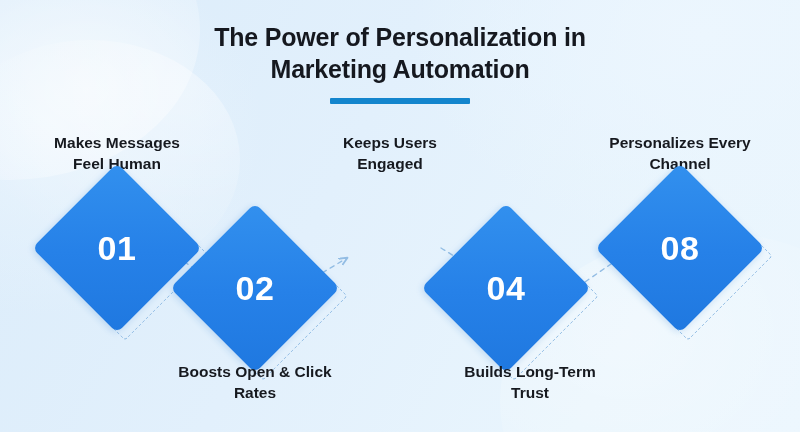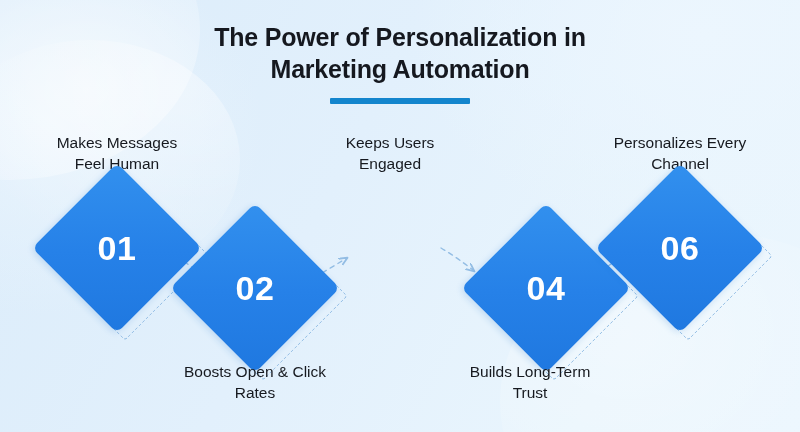--- a/index.html
+++ b/index.html
@@ -126,21 +126,21 @@
     font-size: 34px;
     font-weight: bold;
     letter-spacing: 0.5px;
   }
 
   
   .caption {
     position: absolute;
     text-align: center;
     font-size: 15.5px;
-    font-weight: normal;
+    font-weight: bold;
     line-height: 1.35;
     color: #16191f;
   }
 </style>
 </head>
 <body>
 
 <div id="stage">
 
   <div class="swoosh swoosh-a"></div>
@@ -179,29 +179,29 @@
     <div class="dash-shadow"></div>
     <div class="diamond"></div>
     <div class="num">02</div>
   </div>
   <div class="caption" style="left:290px; top:133px; width:200px; white-space:pre-line;">Keeps Users
 Engaged</div>
 
   <div class="caption" style="left:155px; top:362px; width:200px; white-space:pre-line;">Boosts Open &amp; Click
 Rates</div>
 
-  <div class="node" style="left:486px; top:228px;text-align:center;">
+  <div class="node" style="left:446px; top:228px;text-align:center;">
     <div class="dash-shadow"></div>
     <div class="diamond"></div>
     <div class="num">04</div>
   </div>
   <div class="caption" style="left:440px; top:362px; width:180px; white-space:pre-line;">Builds Long-Term
 Trust</div>
 
   <div class="caption" style="left:570px; top:133px; width:220px; white-space:pre-line;">Personalizes Every
 Channel</div>
   <div class="node" style="left:620px; top:188px;">
     <div class="dash-shadow"></div>
     <div class="diamond"></div>
-    <div class="num">06</div>
+    <div class="num">08</div>
   </div>
 
 </div>
 
 </body></html>

